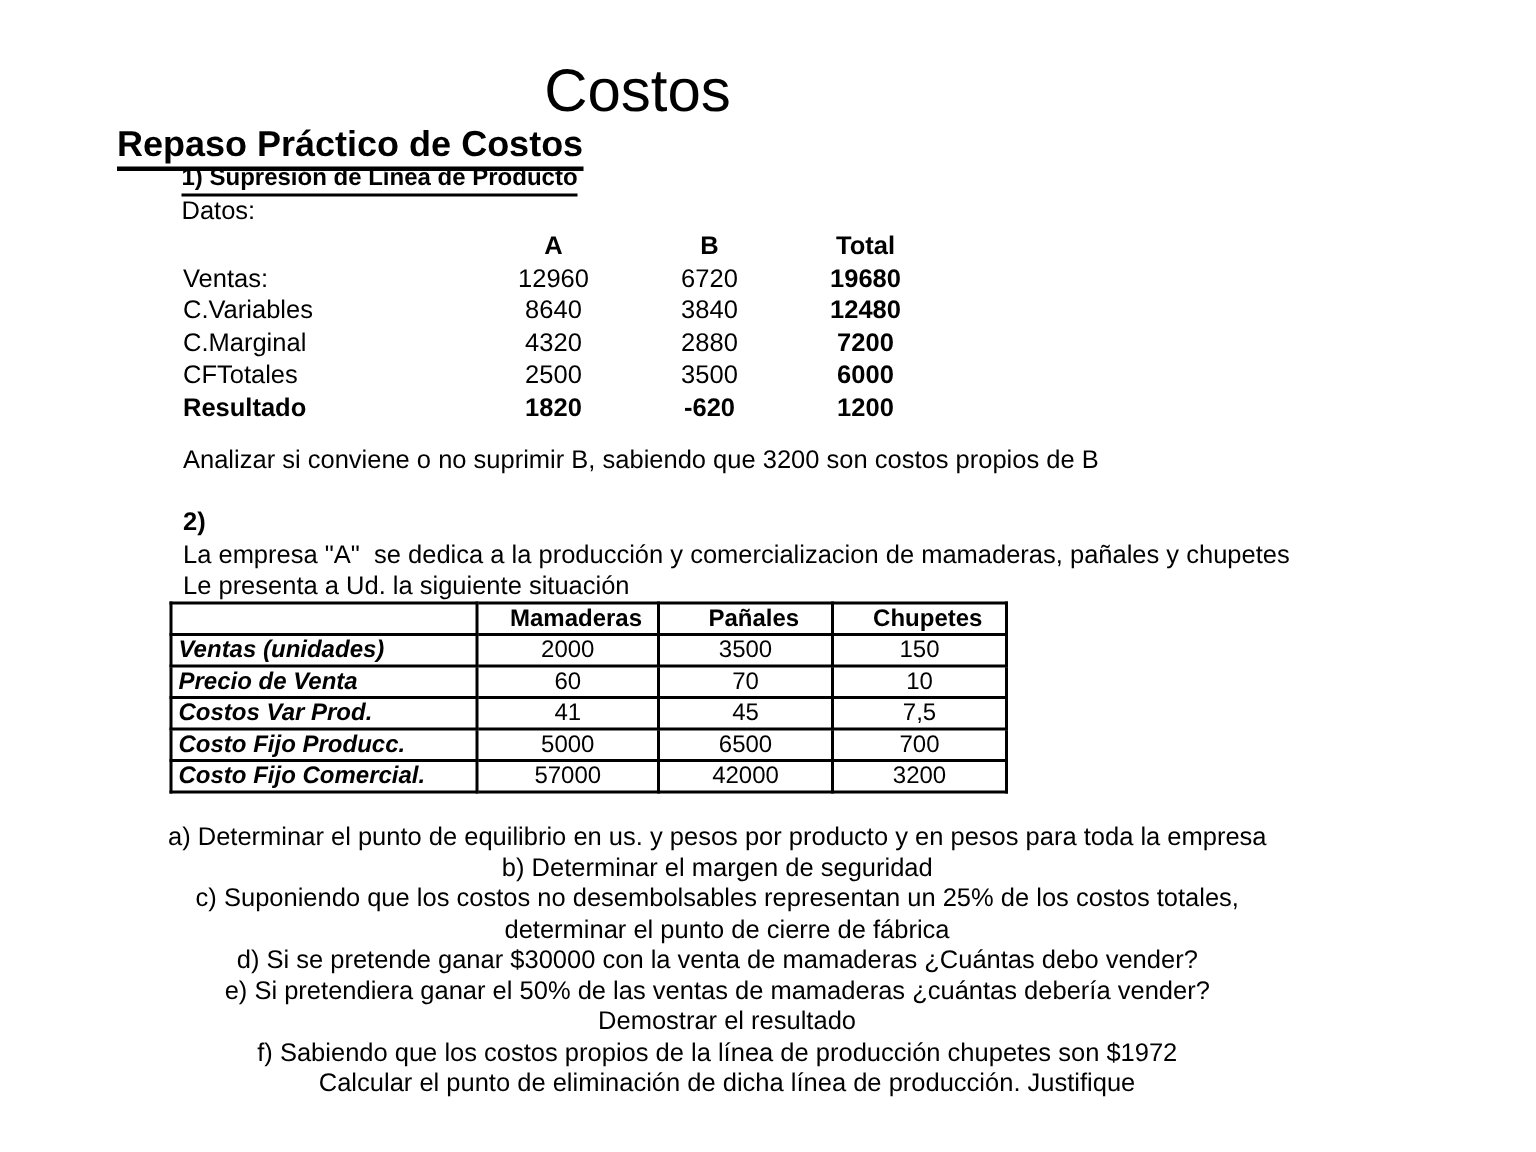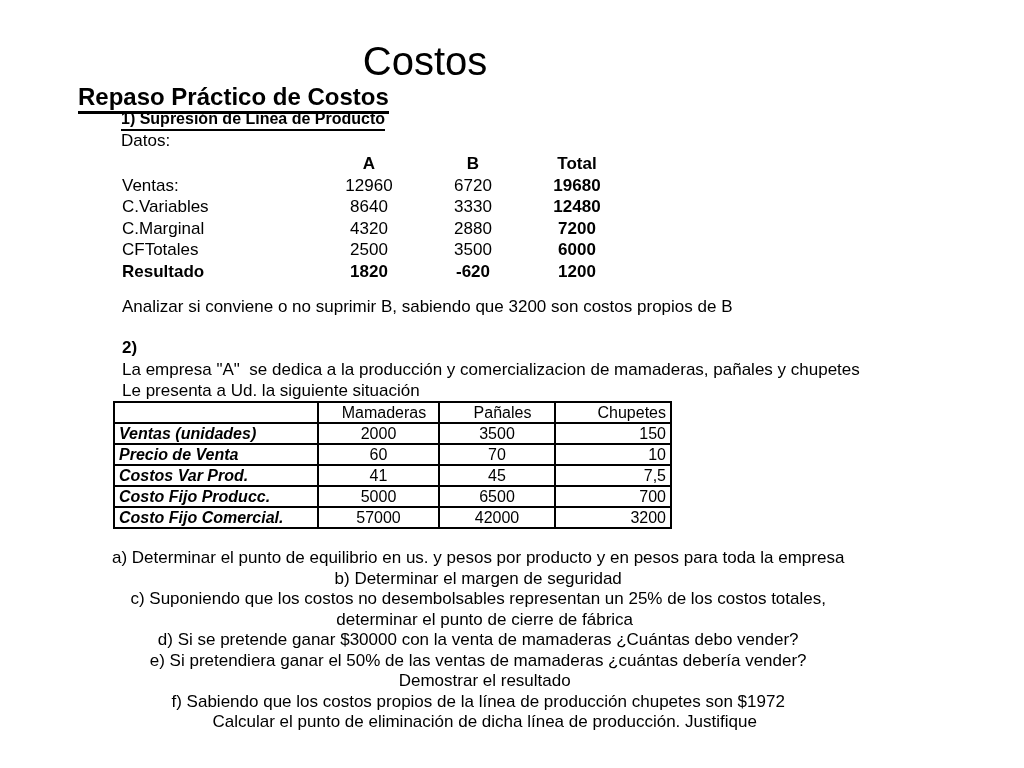--- a/index.html
+++ b/index.html
@@ -61,22 +61,22 @@
   .t2 th, .t2 td {
     border: 2px solid #000;
     height: 19px;
     padding: 0 4px;
     line-height: 19px;
     font-weight: normal;
   }
   .t2 .c-lbl  { width: 194px; text-align: left; font-weight: bold; font-style: italic; }
   .t2 .c-v1   { width: 100px; text-align: center; }
   .t2 .c-v2   { width: 95px;  text-align: center; }
-  .t2 .c-v3   { width: 95px;  text-align: right; }
-  .t2 th.c-v1, .t2 th.c-v2, .t2 th.c-v3 { font-weight: normal; padding-left: 15px; }
+  .t2 .c-v3   { width: 95px;  text-align: center; }
+  .t2 th.c-v1, .t2 th.c-v2, .t2 th.c-v3 { font-weight: bold; padding-left: 15px; }
 
   .questions { top: 548px; left: 112px; font-size: 17px; line-height: 20.5px; }
   .q { white-space: pre; text-align: center; }
   .q.cont { padding-left: 13px; }
 </style>
 </head>
 <body>
 
 <div class="slide">
 
@@ -97,21 +97,21 @@
     </div>
     <div class="b1row">
       <div>Ventas:</div>
       <div class="num">12960</div>
       <div class="num">6720</div>
       <div class="num bold">19680</div>
     </div>
     <div class="b1row">
       <div>C.Variables</div>
       <div class="num">8640</div>
-      <div class="num">3330</div>
+      <div class="num">3840</div>
       <div class="num bold">12480</div>
     </div>
     <div class="b1row">
       <div>C.Marginal</div>
       <div class="num">4320</div>
       <div class="num">2880</div>
       <div class="num bold">7200</div>
     </div>
     <div class="b1row">
       <div>CFTotales</div>

